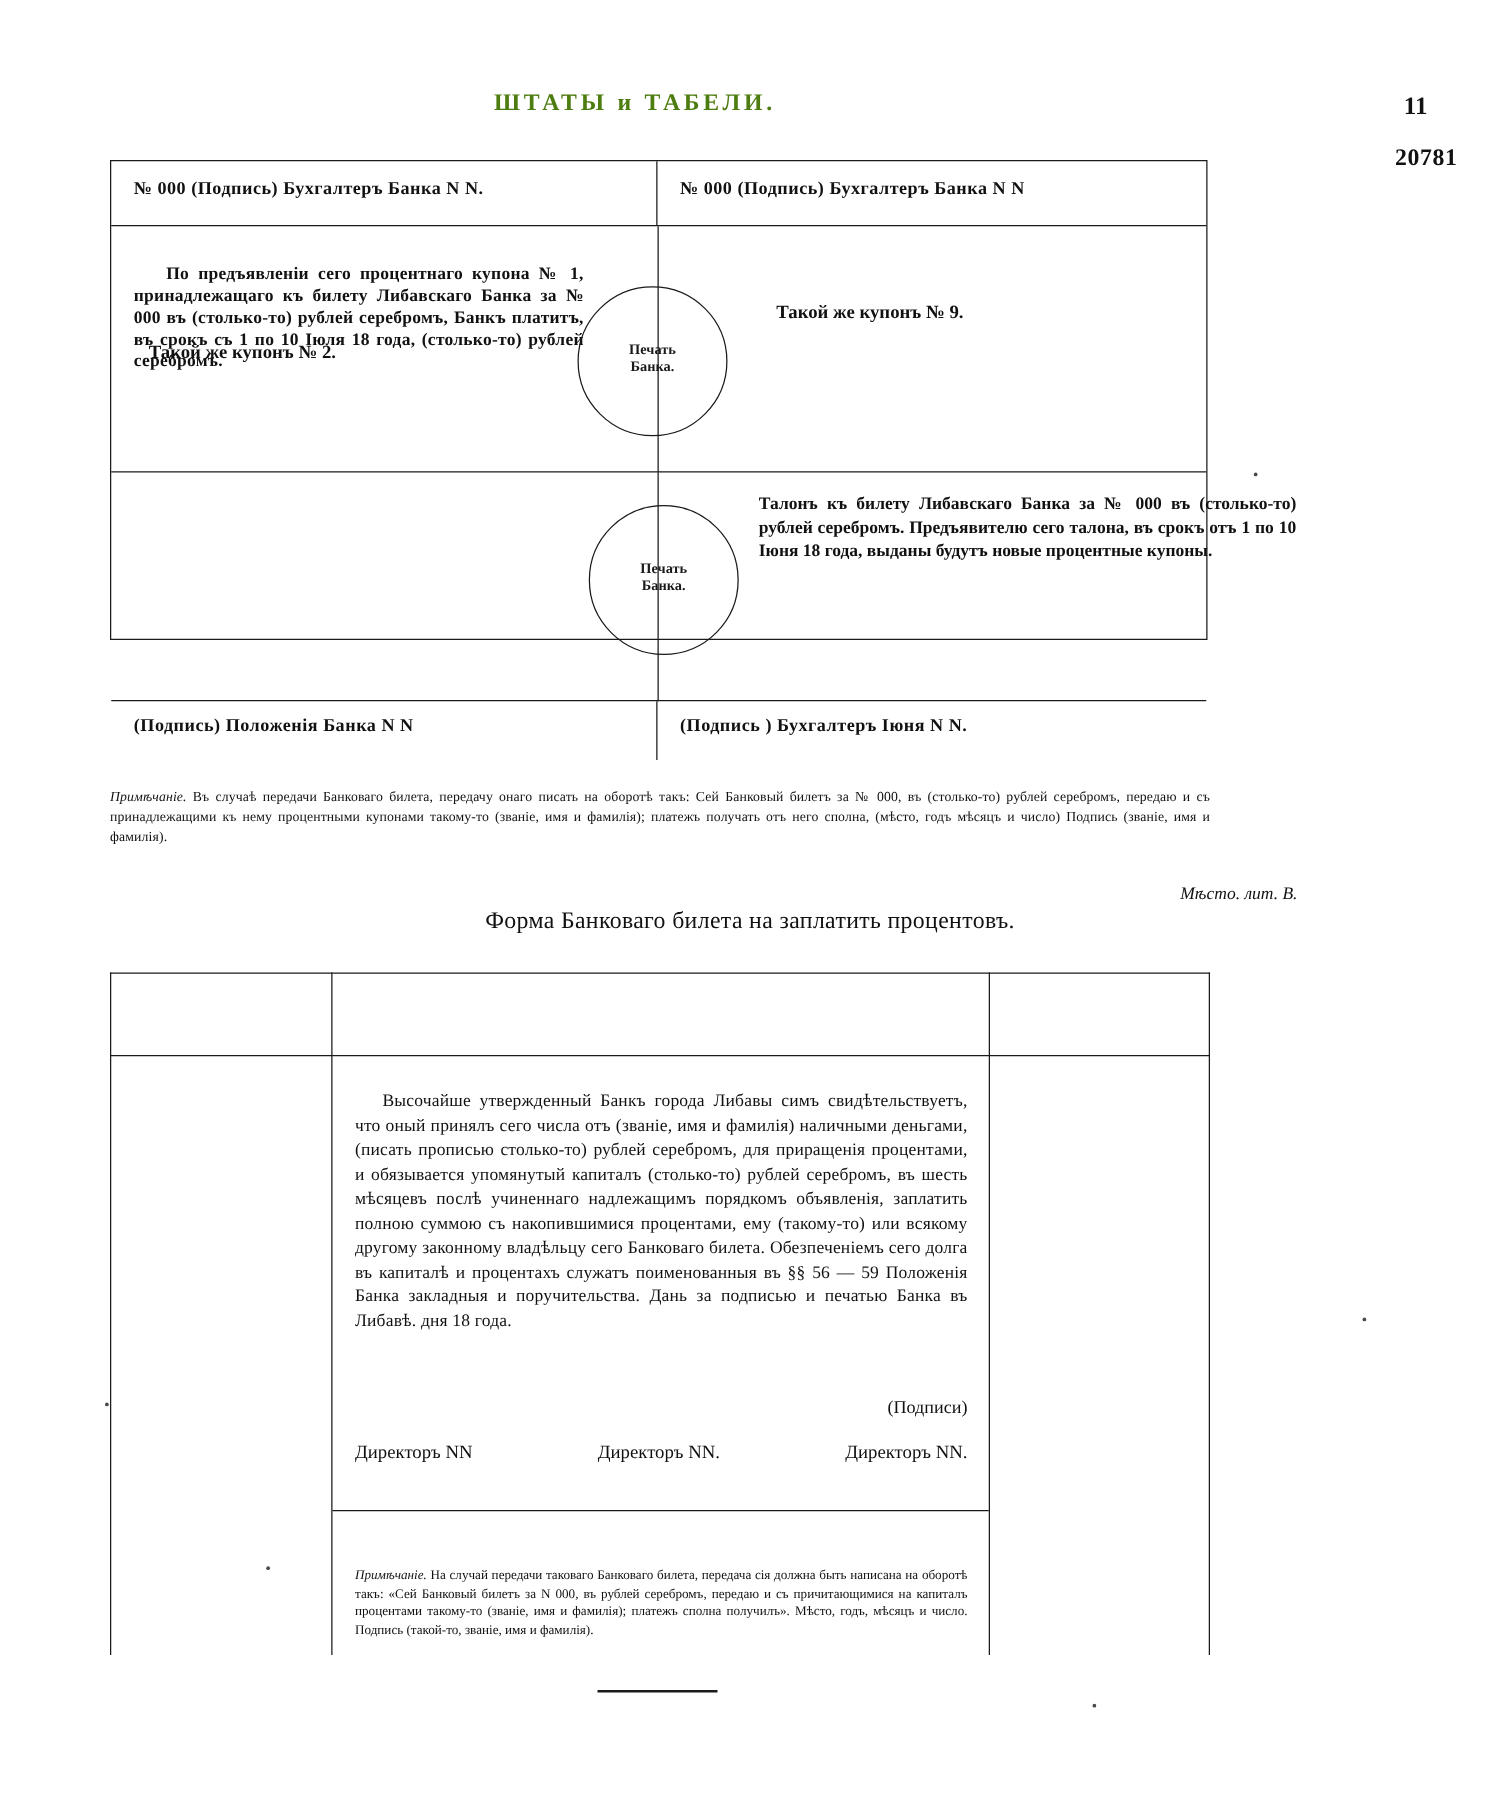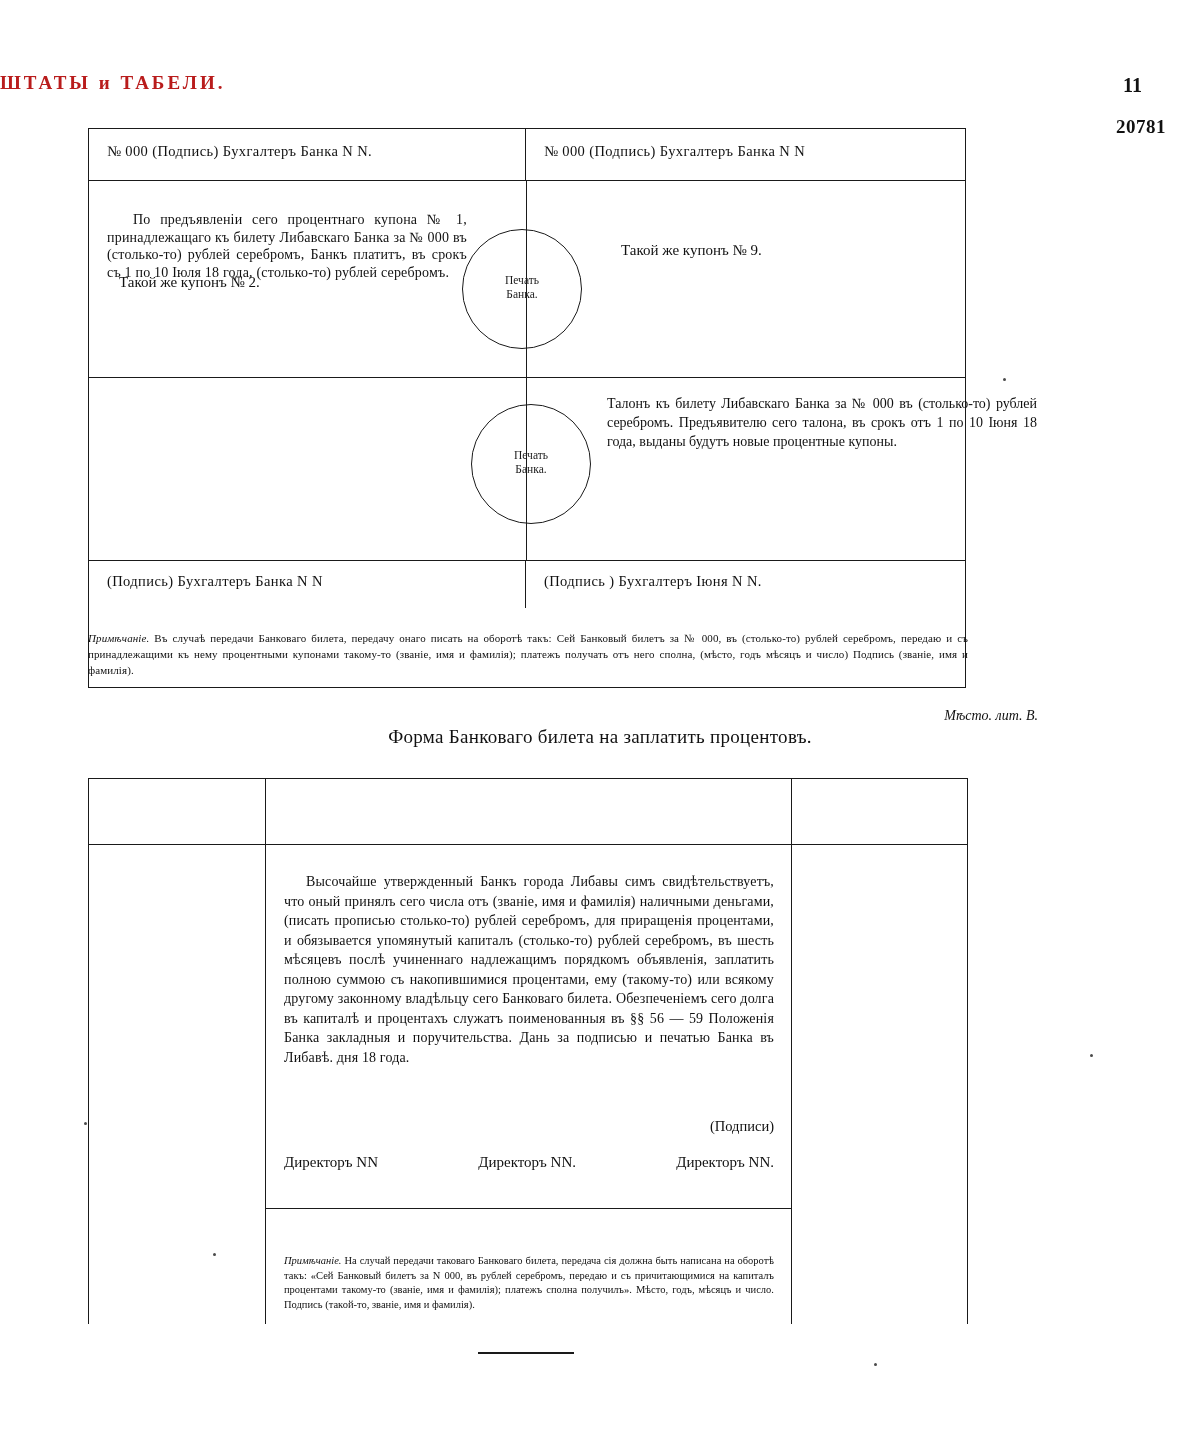--- a/index.html
+++ b/index.html
@@ -19,24 +19,25 @@
     position: absolute;
     inset: 0;
   }
 
   
   .running-head {
     position: absolute;
     top: 72px;
     left: 0;
     width: 1016px;
+    text-align: center;
     font-size: 19px;
     letter-spacing: 3px;
     font-weight: bold;
-    color: #b91c1c;
+    color: #4d7c0f;
   }
   .page-number {
     position: absolute;
     top: 74px;
     right: 58px;
     font-size: 20px;
     font-weight: bold;
   }
   .doc-number {
     position: absolute;
@@ -46,23 +47,24 @@
     font-weight: bold;
     letter-spacing: 0.5px;
   }
 
   
   .coupon-table {
     position: absolute;
     left: 88px;
     top: 128px;
     width: 878px;
-    height: 560px;
+    height: 384px;
     border: 1px solid #1a1a1a;
     box-sizing: border-box;
+    font-weight: bold;
   }
   .ct-row {
     position: absolute;
     left: 0;
     width: 100%;
     box-sizing: border-box;
   }
   .ct-r1 { top: 0;   height: 52px;  border-bottom: 1px solid #1a1a1a; }
   .ct-r2 { top: 52px; height: 197px; border-bottom: 1px solid #1a1a1a; }
   .ct-r3 { top: 249px; height: 183px; border-bottom: 1px solid #1a1a1a; }
@@ -275,21 +277,21 @@
 
     <div class="ct-row ct-r1">
       <div class="ct-cell ct-left r1-left small-line">№ 000 (Подпись) Бухгалтеръ Банка N N.</div>
       <div class="ct-cell ct-right r1-right small-line">№ 000 (Подпись) Бухгалтеръ Банка N N</div>
     </div>
 
     <div class="ct-row ct-r2"></div>
     <div class="ct-row ct-r3"></div>
 
     <div class="ct-row ct-r4">
-      <div class="ct-cell ct-left r4-left small-line">(Подпись) Бухгалтеръ Банка N N</div>
+      <div class="ct-cell ct-left r4-left small-line">(Подпись) Положенія Банка N N</div>
       <div class="ct-cell ct-right r4-right small-line">(Подпись ) Бухгалтеръ Іюня N N.</div>
     </div>
 
     <div class="divider-v div-r2"></div>
     <div class="divider-v div-r3"></div>
 
     <div class="para coupon-text-1"><span class="ind"></span><span>По предъявленіи сего процентнаго купона № 1, принадлежащаго къ билету Либавскаго Банка за № 000 въ (столько-то) рублей серебромъ, Банкъ платитъ, въ срокъ съ 1 по 10 Іюля 18    года, (столько-то) рублей серебромъ.</span></div>
 
     <div class="coupon-text-3">Такой же купонъ № 9.</div>
 

